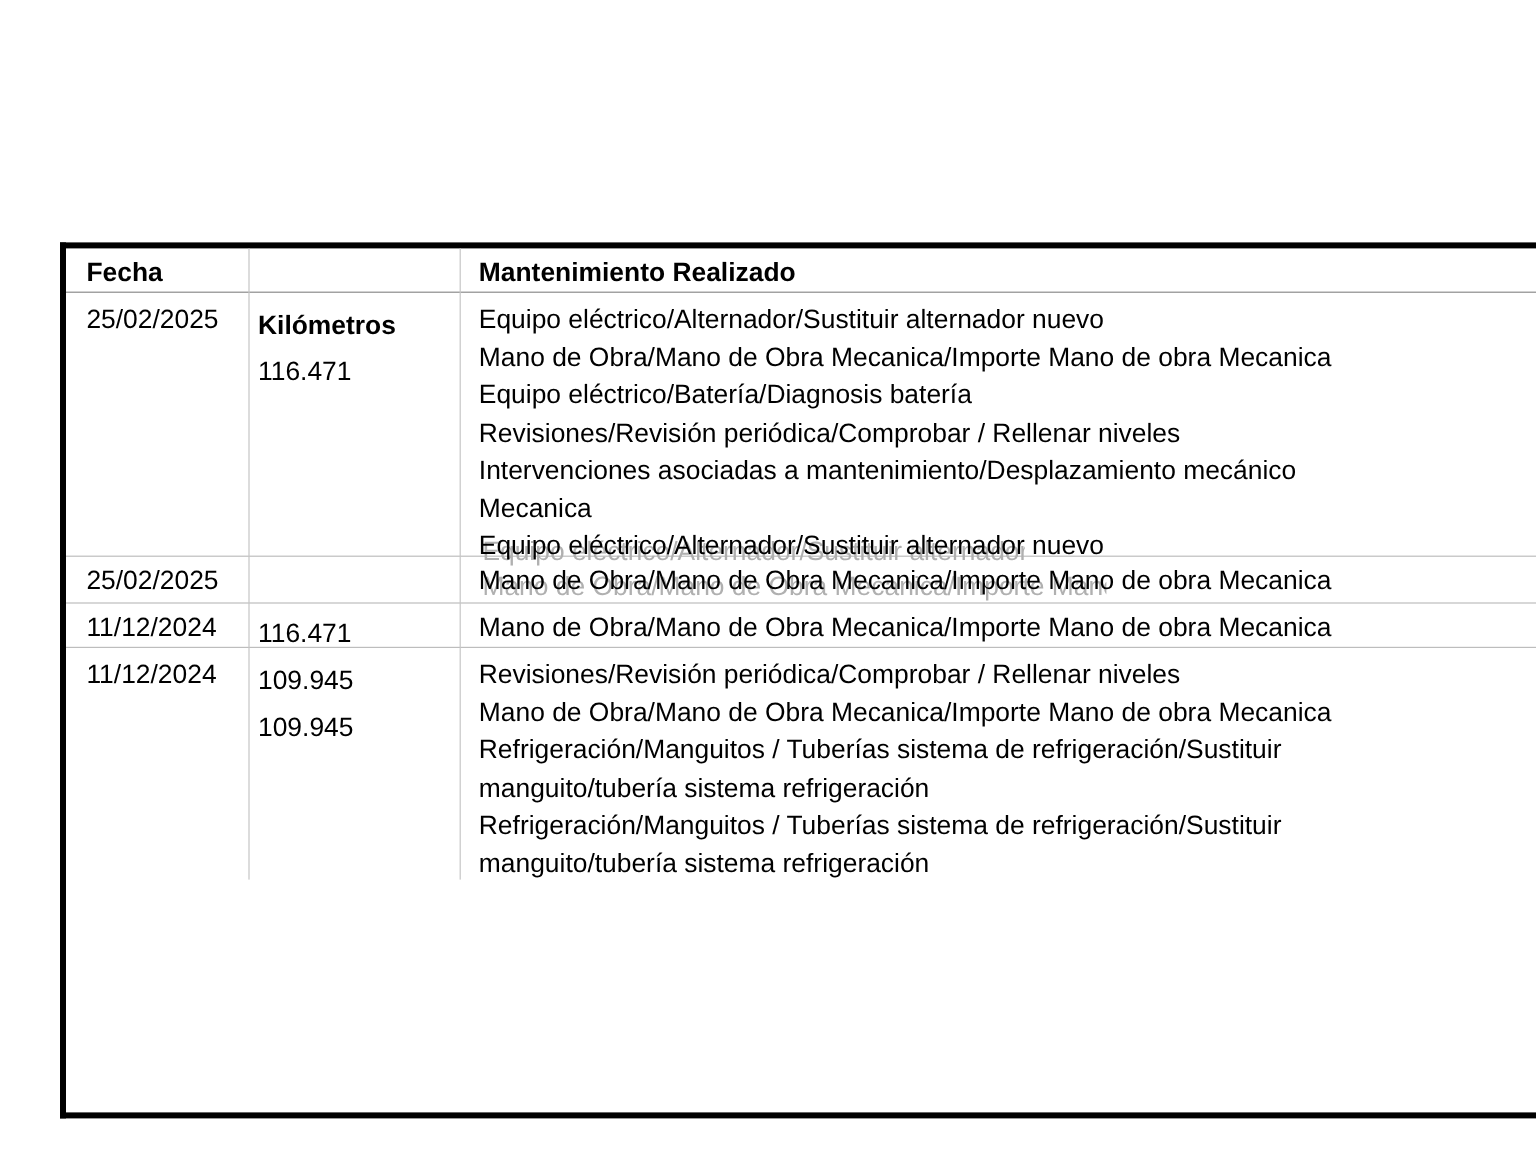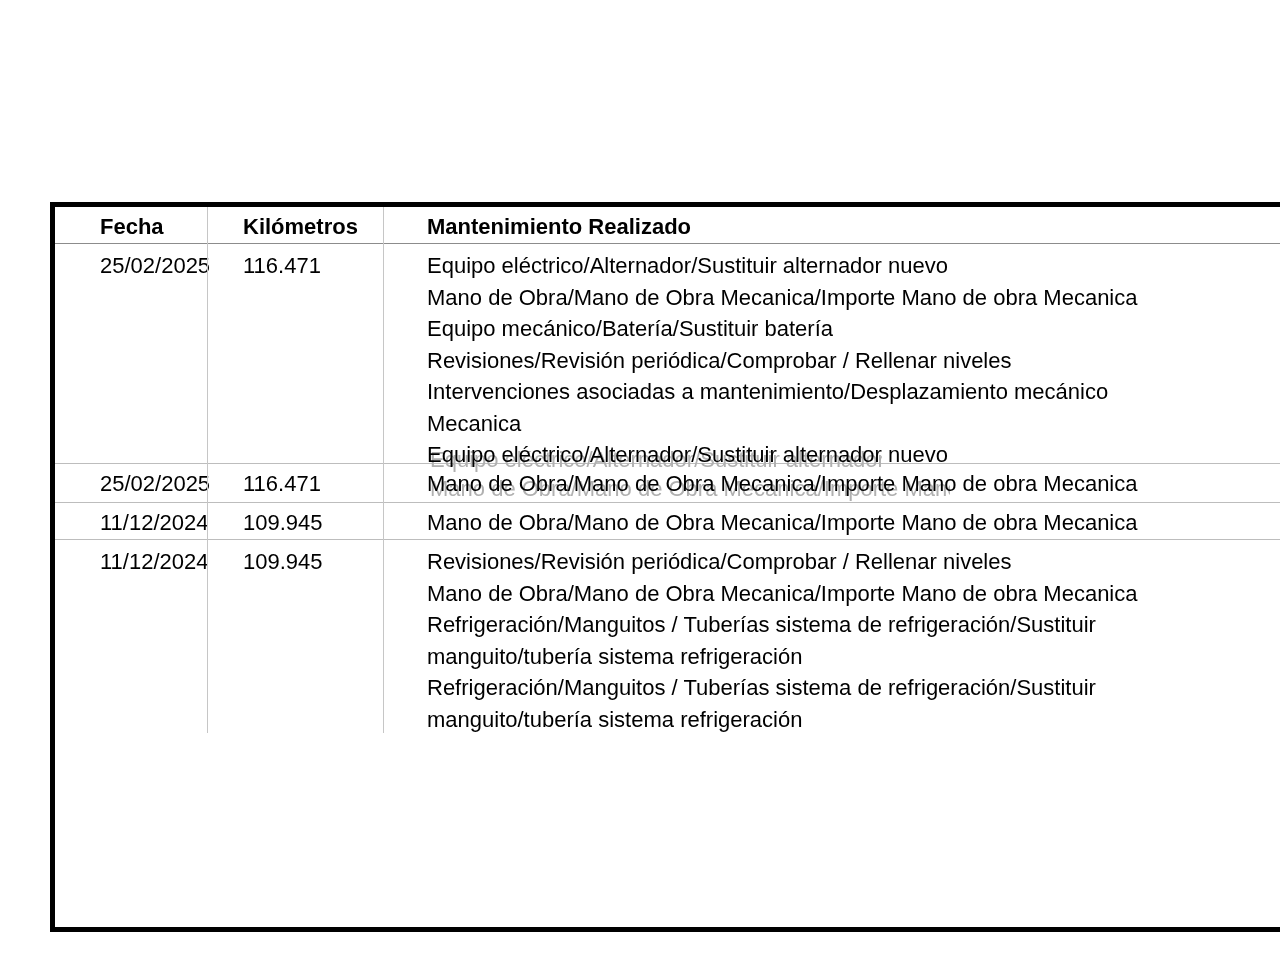--- a/index.html
+++ b/index.html
@@ -30,30 +30,30 @@
   .vline.v2 { left: 328px; height: 526px; }
 
   .row { display: flex; width: 100%; }
   .row.header  { height: 37px; border-bottom: 1px solid #8c8c8c; }
   .row.r0 { height: 220px; border-bottom: 1px solid #bdbdbd; }
   .row.r1 { height: 39px;  border-bottom: 1px solid #bdbdbd; }
   .row.r2 { height: 37px;  border-bottom: 1px solid #bdbdbd; }
   .row.r3 { height: 193px; }
 
   .col-fecha { width: 152px; flex: 0 0 152px; }
-  .col-km    { width: 176px; flex: 0 0 176px; }
+  .col-km    { width: 176px; flex: 0 0 176px; margin-top: 44px; }
   .col-mant  { flex: 1 1 auto; min-width: 0; overflow: visible; }
 
   .cell { font-size: 22px; line-height: 31.5px; padding-top: 4px; white-space: nowrap; }
   .hdr  { font-weight: bold; }
   .hdr.col-fecha { padding-left: 10px; }
   .hdr.col-km    { padding-left: 18px; }
   .hdr.col-mant  { padding-left: 16px; }
 
-  .cell.col-fecha { padding-left: 17px; margin-left: 28px; }
+  .cell.col-fecha { padding-left: 17px; }
   .cell.col-km    { padding-left: 8px; }
   .cell.col-mant  { padding-left: 16px; }
   .row.r0 .cell, .row.r3 .cell { padding-top: 6px; }
 
   .m-line { white-space: nowrap; position: relative; }
   .ink { position: relative; z-index: 1; }
 
   
   .ghost {
     position: absolute; left: 3px; top: 5px; z-index: 0;
@@ -78,21 +78,21 @@
         <div class="cell hdr col-km">Kilómetros</div>
         <div class="cell hdr col-mant">Mantenimiento Realizado</div>
       </div>
 
       <div class="row r0">
         <div class="cell col-fecha">25/02/2025</div>
         <div class="cell col-km">116.471</div>
         <div class="cell col-mant">
           <div class="m-line"><span class="ink">Equipo eléctrico/Alternador/Sustituir alternador nuevo</span></div>
           <div class="m-line"><span class="ink">Mano de Obra/Mano de Obra Mecanica/Importe Mano de obra Mecanica</span></div>
-          <div class="m-line"><span class="ink">Equipo mecánico/Batería/Sustituir batería</span></div>
+          <div class="m-line"><span class="ink">Equipo eléctrico/Batería/Diagnosis batería</span></div>
           <div class="m-line"><span class="ink">Revisiones/Revisión periódica/Comprobar / Rellenar niveles</span></div>
           <div class="m-line"><span class="ink">Intervenciones asociadas a mantenimiento/Desplazamiento mecánico</span></div>
           <div class="m-line"><span class="ink">Mecanica</span></div>
           <div class="m-line">
             <span class="ghost clip-a">Equipo eléctrico/Alternador/Sustituir alternador nuevo</span>
             <span class="ink">Equipo eléctrico/Alternador/Sustituir alternador nuevo</span>
           </div>
         </div>
       </div>
 

